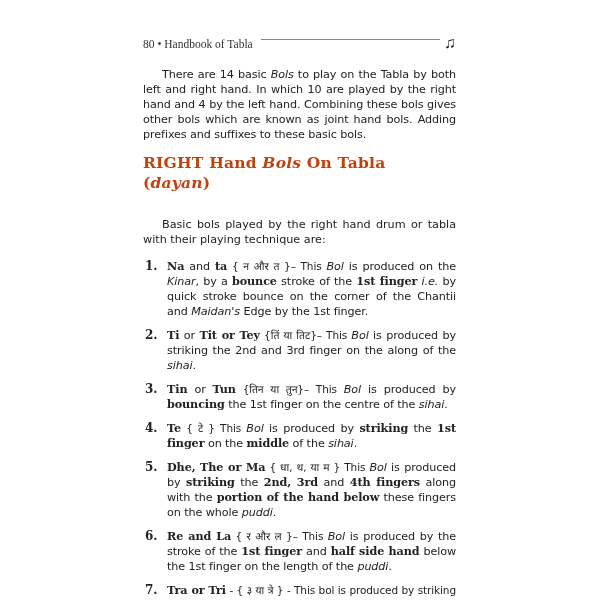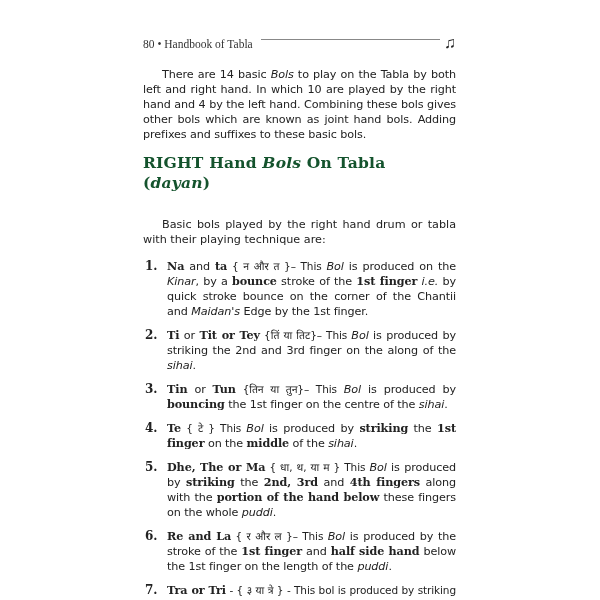--- a/index.html
+++ b/index.html
@@ -50,21 +50,21 @@
       text-indent: 19px;
       text-align: justify;
       letter-spacing: -0.1px;
     }
     .section-heading {
       margin-top: 7px;
       font-family: "DejaVu Serif", serif;
       font-weight: bold;
       font-size: 15.5px;
       line-height: 20px;
-      color: #14532d;
+      color: #c2410c;
       letter-spacing: 0.2px;
     }
     .section-heading i { font-style: italic; }
     .lead {
       margin-top: 24px;
       font-size: 11.2px;
       line-height: 15px;
       text-indent: 19px;
       text-align: justify;
     }

